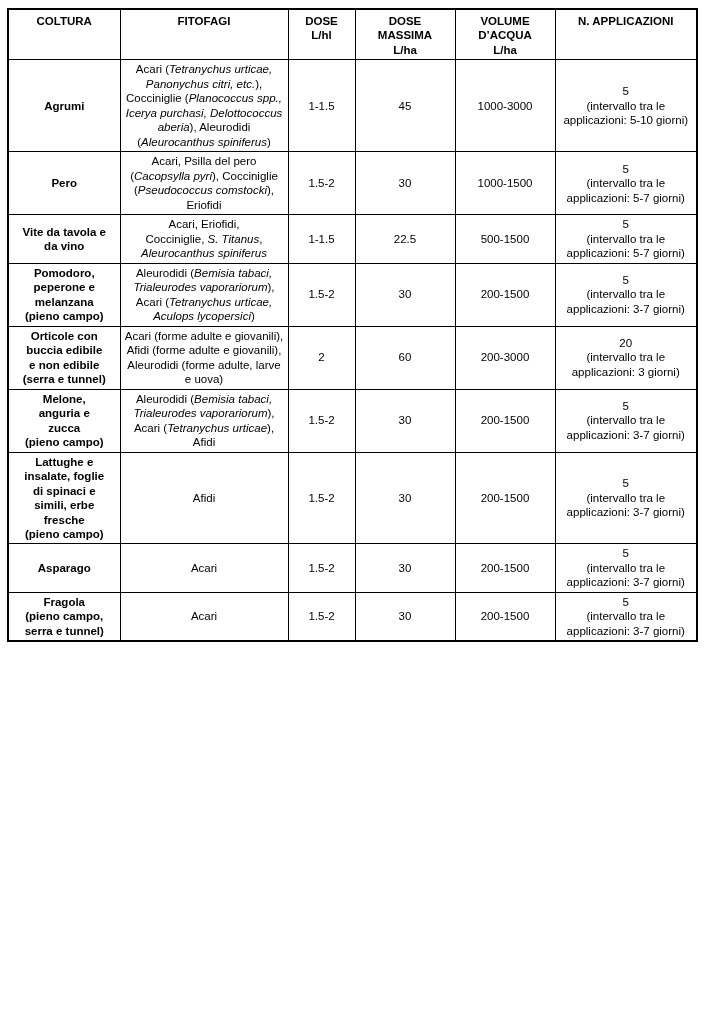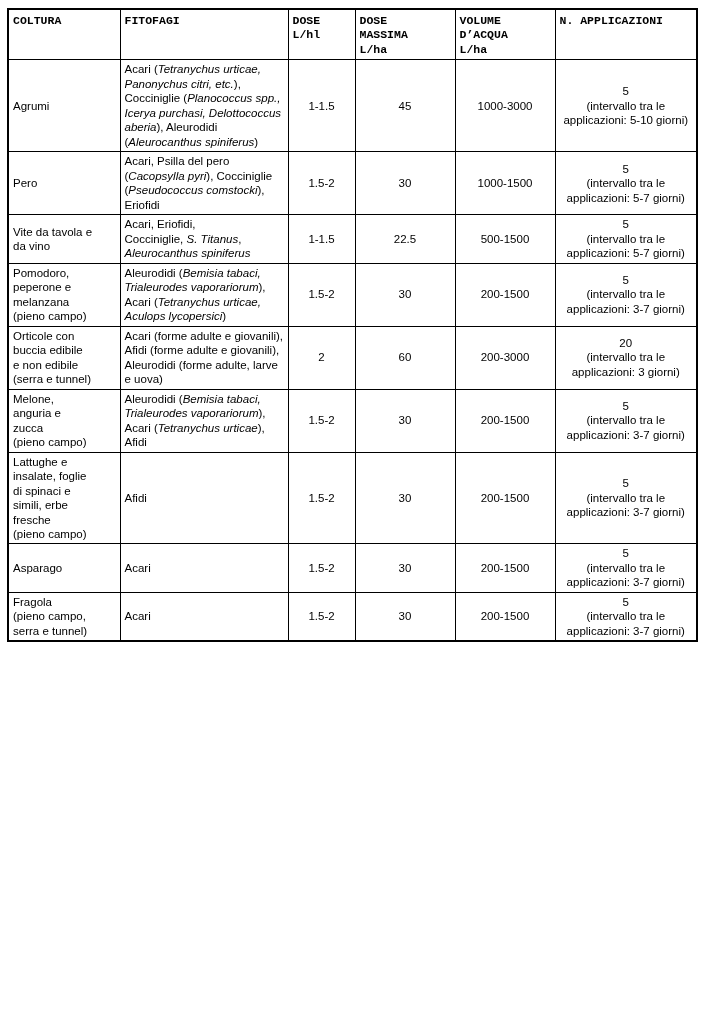--- a/index.html
+++ b/index.html
@@ -20,36 +20,35 @@
   }
   th, td {
     border: 1px solid #000;
     font-size: 11.5px;
     line-height: 1.26;
     padding: 2px 4px;
     overflow-wrap: break-word;
   }
   th {
     font-weight: bold;
-    text-align: left;
+    text-align: center;
     vertical-align: top;
     white-space: pre-line;
     padding-top: 4px;
     height: 42px;
     box-sizing: border-box;
-    font-family: Liberation Mono, monospace;
   }
   td.coltura {
-    font-weight: normal;
-    text-align: left;
+    font-weight: bold;
+    text-align: center;
     vertical-align: middle;
     white-space: pre-line;
   }
   td.fitofagi {
-    text-align: left;
+    text-align: center;
     vertical-align: middle;
     white-space: pre-line;
   }
   td.num {
     text-align: center;
     vertical-align: middle;
   }
   td.appl {
     text-align: center;
     vertical-align: middle;

